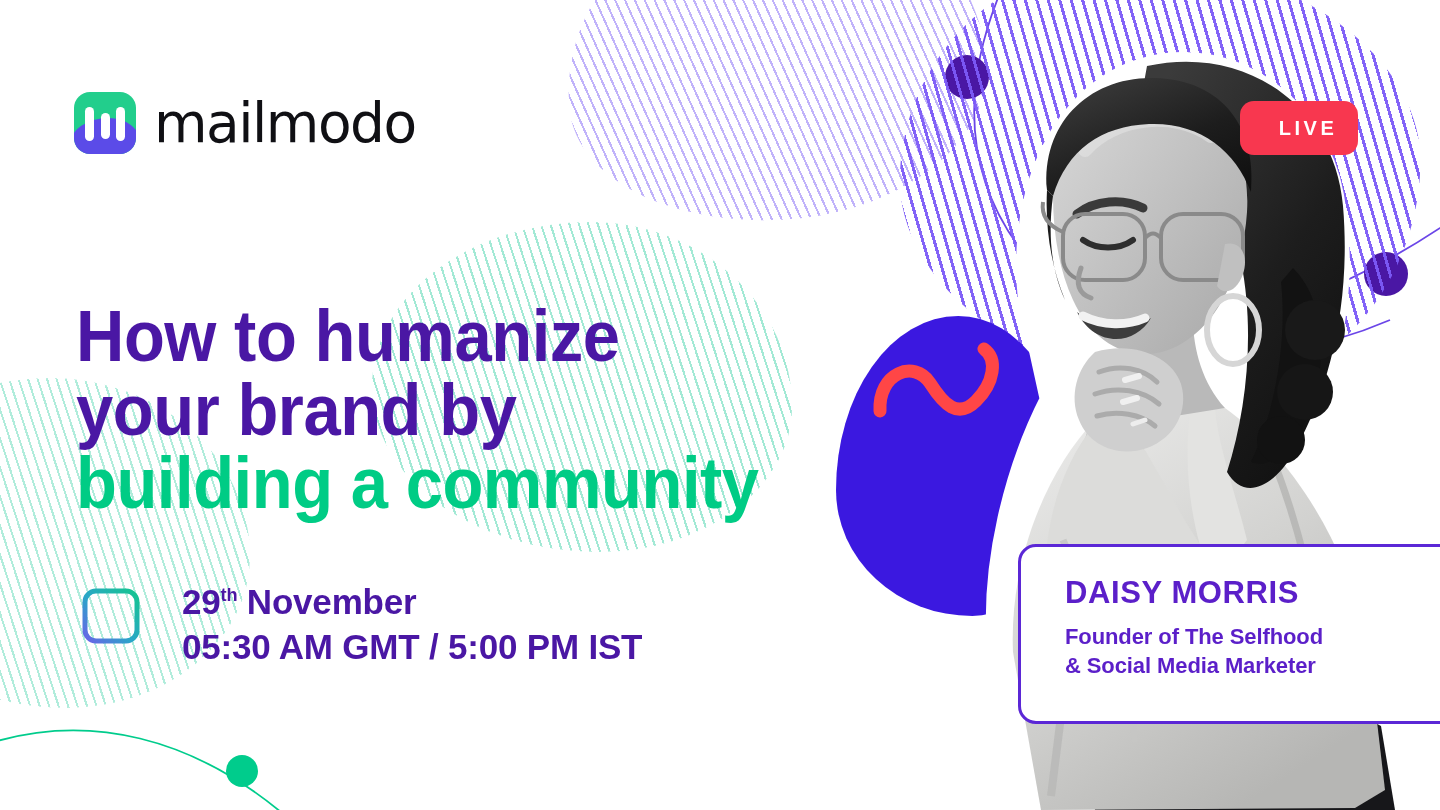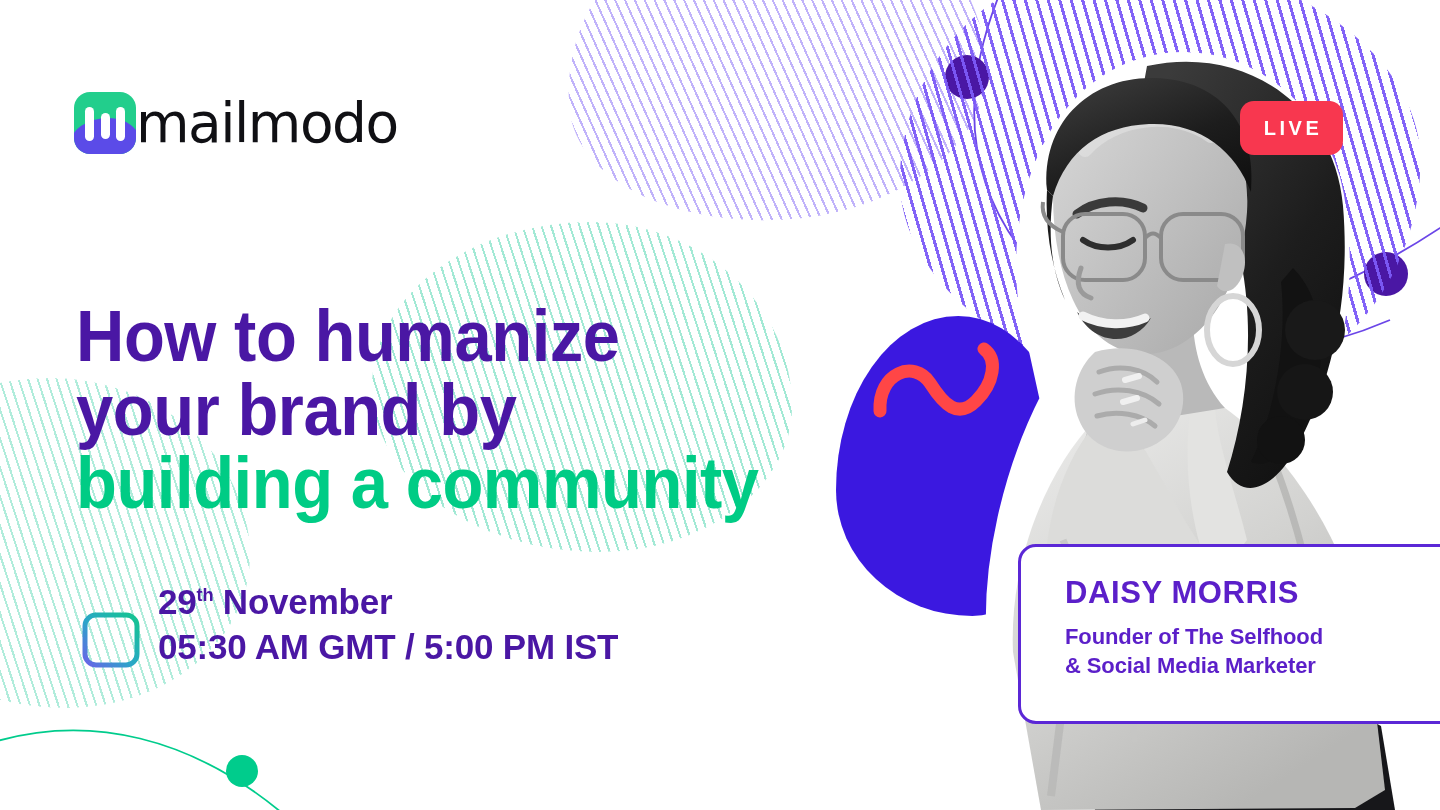--- a/index.html
+++ b/index.html
@@ -74,21 +74,21 @@
     background: #3B18E0;
     border-radius: 52% 48% 42% 58% / 58% 54% 46% 42%;
   }
 
   
   #arc-purple, #arc-green, #arc-green-bottom { overflow: visible; }
 
   
   #logo-row {
     position: absolute; left: 74px; top: 92px;
-    display: flex; align-items: center; 
+    display: flex; align-items: center; gap: 18px;
   }
   #logo-mark {
     width: 62px; height: 62px; border-radius: 16px;
     overflow: hidden; position: relative; flex: none;
     background: #22CE8C;
   }
   #logo-mark .lm-bottom {
     position: absolute; left: -4px; right: -4px; bottom: -2px; height: 38px;
     background: #5B4BE8;
     border-radius: 55% 45% 0 0 / 70% 62% 0 0;
@@ -117,21 +117,21 @@
     transform: scaleX(0.93);
     transform-origin: left top;
   }
   #headline .ln { display: block; white-space: nowrap; }
   #headline .purple { color: #4A17A4; }
   #headline .green  { color: #00CC85; }
 
   
   #date-block {
     position: absolute; left: 80px; top: 580px;
-    display: flex; align-items: flex-end; gap: 16px;
+    display: flex; align-items: flex-start; gap: 40px;
   }
   #cal-icon { flex: none; width: 62px; height: 66px; }
   #date-text {
     color: #4A17A4;
     font-size: 35px;
     font-weight: 700;
     line-height: 1.28;
     letter-spacing: -0.2px;
   }
   #date-text sup { font-size: 0.52em; vertical-align: super; font-weight: 700; }
@@ -139,21 +139,21 @@
   
   #portrait { position: absolute; left: 795px; top: 0; width: 645px; height: 810px; }
 
   
   #live-badge {
     position: absolute; left: 1240px; top: 101px;
     width: 100px; height: 54px; border-radius: 14px;
     background: #F8374F;
     display: flex; align-items: center; justify-content: center;
     color: #ffffff; font-size: 20px; font-weight: 700;
-    letter-spacing: 3.5px; padding-left: 3px;
+    letter-spacing: 3.5px; padding-left: 18px;
   }
 
   
   #speaker-card {
     position: absolute; left: 1018px; top: 544px;
     width: 460px; height: 180px;
     background: #ffffff;
     border: 3px solid #5B27D6;
     border-radius: 18px 0 0 18px;
     box-sizing: border-box;

